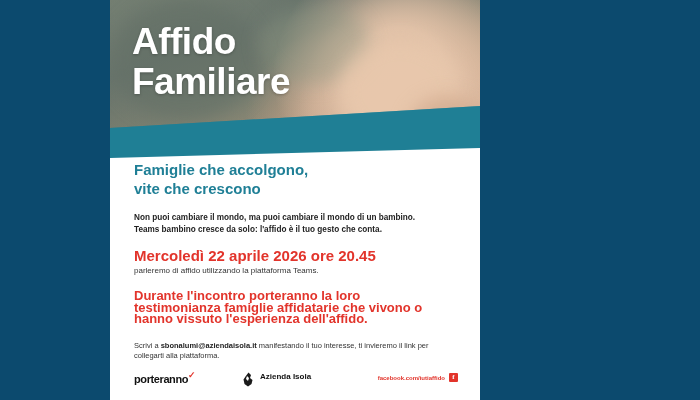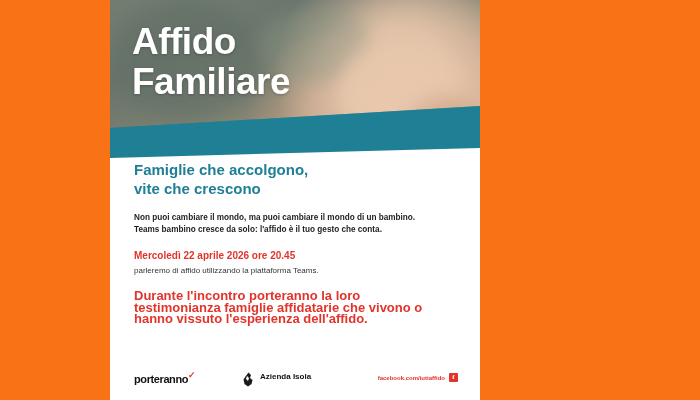--- a/index.html
+++ b/index.html
@@ -10,21 +10,21 @@
   body {
     width: 700px;
     height: 400px;
     font-family: "Liberation Sans", sans-serif;
     overflow: hidden;
   }
   .stage {
     position: relative;
     width: 700px;
     height: 400px;
-    background: #f97316;
+    background: #0c4a6e;
   }
   .poster {
     position: absolute;
     left: 110px;
     top: 0;
     width: 370px;
     height: 400px;
     background: #ffffff;
     overflow: hidden;
   }
@@ -113,21 +113,21 @@
   .lead {
     color: #222222;
     font-size: 8.2px;
     line-height: 11.5px;
     font-weight: bold;
     margin: 0 0 14px 0;
     width: 290px;
   }
   .date {
     color: #e2342b;
-    font-size: 10px;
+    font-size: 15px;
     line-height: 13px;
     font-weight: bold;
     margin: 0 0 3px 0;
   }
   .date-sub {
     color: #333333;
     font-size: 8px;
     line-height: 11px;
     margin: 0 0 14px 0;
   }
@@ -251,20 +251,21 @@
         <span class="s2">vite che crescono</span>
       </div>
 
       <p class="lead">Non puoi cambiare il mondo, ma puoi cambiare il mondo di un bambino. Teams bambino cresce da solo: l'affido è il tuo gesto che conta.</p>
 
       <p class="date">Mercoledì 22 aprile 2026 ore 20.45</p>
       <p class="date-sub">parleremo di affido utilizzando la piattaforma Teams.</p>
 
       <p class="testimonianza">Durante l'incontro porteranno la loro testimonianza famiglie affidatarie che vivono o hanno vissuto l'esperienza dell'affido.</p>
 
+      <p class="partecipare-body"><span>Scrivi a </span><span class="mail">sbonalumi@aziendaisola.it</span><span> manifestando il tuo interesse, ti invieremo il link per collegarti alla piattaforma.</span></p>
     </div>
 
     <div class="footer">
       <div class="logo-gen"><span>porteranno</span><span class="tick">✓</span></div>
 
       <div class="logo-isola">
         <span class="mark">
           <svg width="13" height="15" viewBox="0 0 13 15" xmlns="http://www.w3.org/2000/svg">
             <path d="M6.5 0.5 L9 3 L8 6 L10.5 8 L9.5 12 L6 14.5 L2.5 12 L1.5 7.5 L3.5 4.5 Z" fill="#1a1a1a"></path>
             <path d="M5 4 L7 6 L6 9 L4 7 Z" fill="#ffffff"></path>

